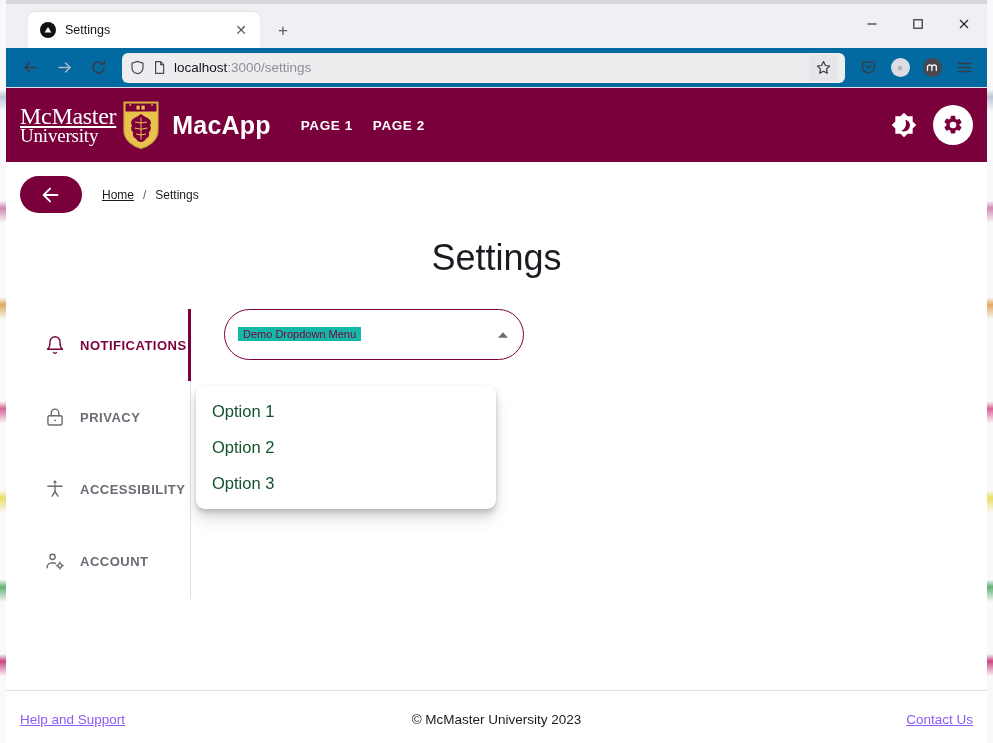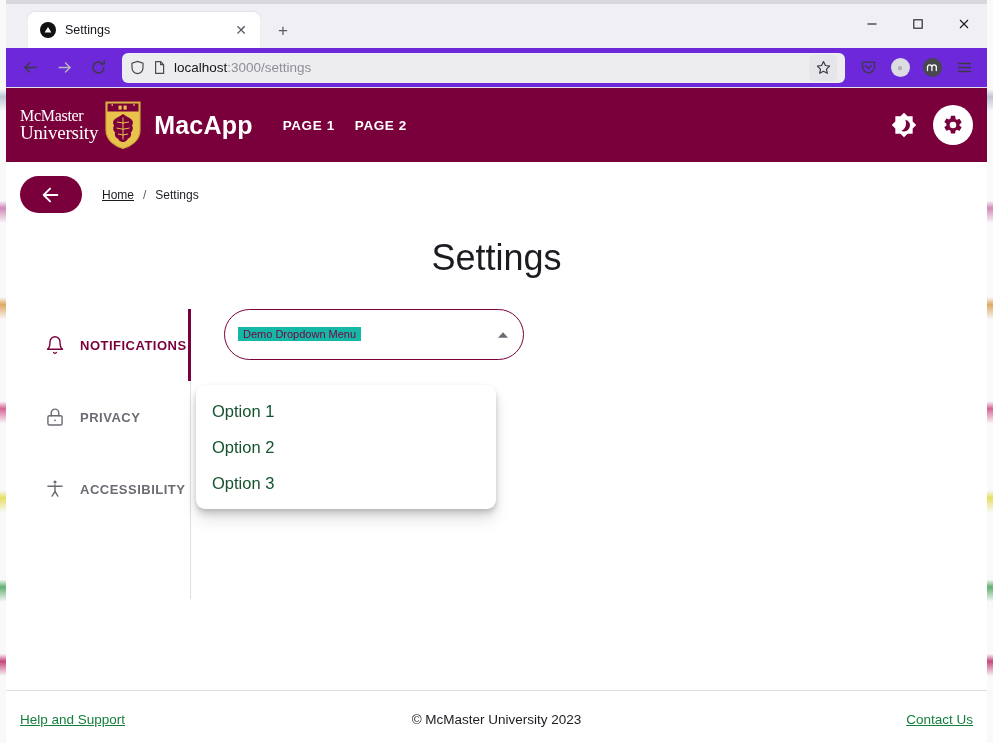--- a/index.html
+++ b/index.html
@@ -111,21 +111,21 @@
     width: 46px; height: 40px;
     display: flex; align-items: center; justify-content: center;
     color: #1c1b22;
     font-size: 12px;
   }
   .winbtn svg { display:block; }
 
   
   .navbar {
     height: 40px;
-    background: #6d28d9;
+    background: #0369a1;
     display: flex;
     align-items: center;
     padding: 0 8px;
     gap: 2px;
     flex: 0 0 auto;
     border-bottom: 1px solid #e3e3e6;
   }
   .navbtn {
     width: 32px; height: 30px;
     display: flex; align-items: center; justify-content: center;
@@ -201,21 +201,21 @@
     gap: 4px;
     flex: 0 0 auto;
   }
   .mac-words {
     display: flex;
     flex-direction: column;
     line-height: .92;
     color: #fff;
     font-family: "Liberation Serif", serif;
   }
-  .mac-words .l1 { font-size: 16px; letter-spacing: -0.3px; }
+  .mac-words .l1 { font-size: 24px; letter-spacing: -0.3px; text-decoration: underline; }
   .mac-words .l2 { font-size: 19px; letter-spacing: -0.2px; }
   .crest { width: 38px; height: 50px; margin-left: 2px; }
 
   .app-title {
     color: #fff;
     font-size: 25px;
     font-weight: 700;
     margin-left: 12px;
     letter-spacing: .2px;
   }
@@ -388,21 +388,21 @@
     flex: 0 0 auto;
     height: 57px;
     border-top: 1px solid #dfdfe2;
     display: flex;
     align-items: center;
     padding: 0 14px;
     font-size: 13.5px;
     color: #1c1b22;
     position: relative;
   }
-  .footer a { color: #15803d; text-decoration: underline; }
+  .footer a { color: #8b5cf6; text-decoration: underline; }
   .footer .center {
     position: absolute;
     left: 0; right: 0;
     text-align: center;
     pointer-events: none;
   }
   .footer .right { margin-left: auto; }
 </style>
 </head>
 <body>
@@ -602,20 +602,34 @@
                 <circle cx="12" cy="3.6" r="1.9" fill="currentColor" stroke="none"></circle>
                 <line x1="12" y1="7" x2="12" y2="15"></line>
                 <line x1="3.5" y1="8.6" x2="20.5" y2="8.6"></line>
                 <line x1="12" y1="15" x2="8.5" y2="20.5"></line>
                 <line x1="12" y1="15" x2="15.5" y2="20.5"></line>
               </svg>
             </span>
             <span>ACCESSIBILITY</span>
           </div>
 
+          <div class="vtab">
+            <span class="vicon">
+              <svg width="20" height="20" viewBox="0 0 24 24" fill="none" stroke="currentColor" stroke-width="1.7" stroke-linecap="round" stroke-linejoin="round">
+                <circle cx="9" cy="7" r="3.2"></circle>
+                <path d="M2.5 20c0-3.6 2.9-6 6.5-6 1.3 0 2.5.3 3.5.9"></path>
+                <circle cx="17.8" cy="17.5" r="2.4"></circle>
+                <line x1="17.8" y1="13.4" x2="17.8" y2="14.4"></line>
+                  <line x1="17.8" y1="20.6" x2="17.8" y2="21.6"></line>
+                <line x1="13.7" y1="17.5" x2="14.7" y2="17.5"></line>
+                  <line x1="20.9" y1="17.5" x2="21.9" y2="17.5"></line>
+              </svg>
+            </span>
+            <span>ACCOUNT</span>
+          </div>
 
           <div class="vtab-indicator"></div>
         </div>
 
         <div class="field-area">
 
           <div class="mui-select">
             <div class="mui-outline"></div>
             <div class="mui-legend">Demo Dropdown Menu</div>
             <div class="mui-value"></div>

